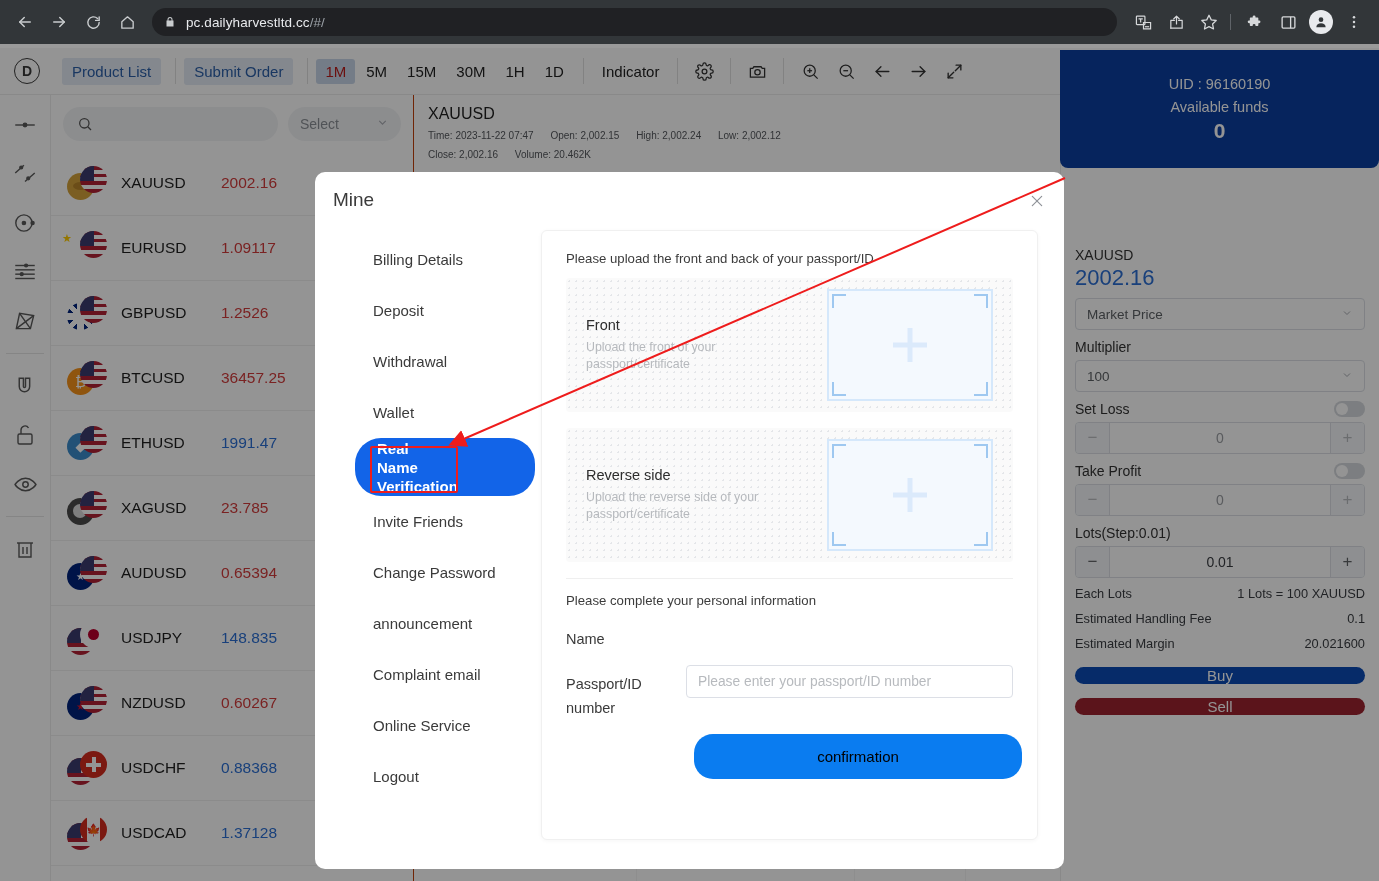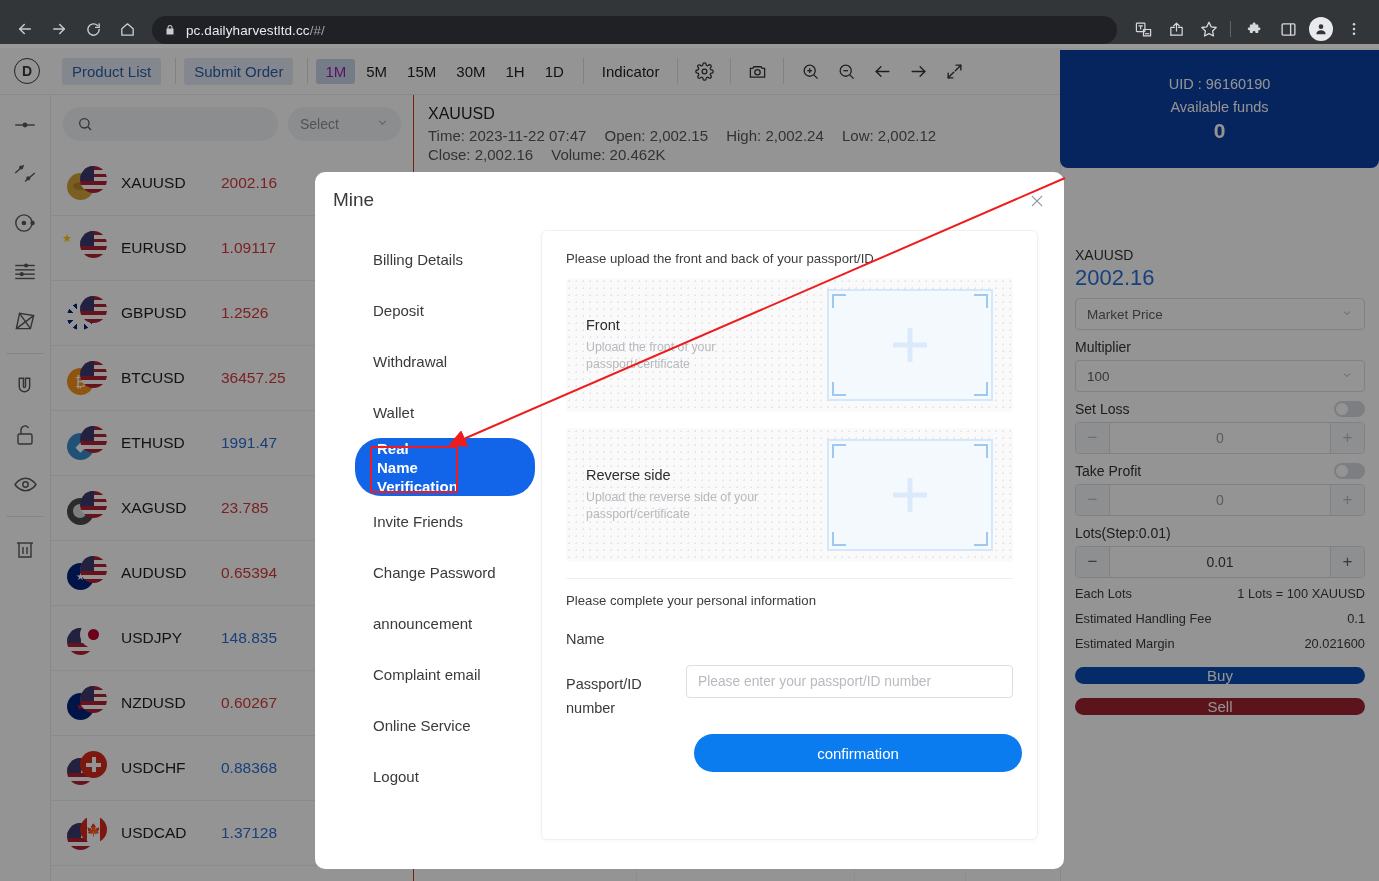--- a/index.html
+++ b/index.html
@@ -6,21 +6,21 @@
   html, body {
     width: 1379px; height: 881px;
     font-family: "Liberation Sans", sans-serif;
     overflow: hidden; background: #fff;
   }
   #root { position: relative; width: 1379px; height: 881px; }
 
   
   .browser-bar {
     position: absolute; left: 0; top: 0; width: 1379px; height: 44px;
-    background: #323639; display: flex; align-items: flex-end; padding: 0 10px;
+    background: #323639; display: flex; align-items: center; padding: 0 10px;
   }
   .nav-btn {
     width: 30px; height: 30px; margin-right: 4px;
     display: flex; align-items: center; justify-content: center;
     color: #c9ccce; border-radius: 50%; flex: none;
   }
   .nav-btn svg { display: block; }
   .omnibox {
     flex: 1; height: 28px; background: #202124; border-radius: 14px;
     display: flex; align-items: center; padding: 0 12px; margin: 0 8px 0 6px;
@@ -56,21 +56,21 @@
   }
   .hdr-btn {
     font-size: 15px; color: #2b5fa8; background: #e3eaf5; border-radius: 3px;
     padding: 5px 10px; margin-right: 6px; white-space: nowrap; flex: none;
   }
   .vdiv { width: 1px; height: 26px; background: #e0e0e0; margin: 0 8px; flex: none; }
   .tf-btn {
     font-size: 15px; color: #222; padding: 4px 9px; border-radius: 3px;
     margin-right: 2px; white-space: nowrap; flex: none;
   }
-  .tf-btn.active { background: #c9d6e8; color: #a21caf; }
+  .tf-btn.active { background: #c9d6e8; color: #b91c1c; }
   .hdr-text { font-size: 15px; color: #222; padding: 0 10px; white-space: nowrap; flex: none; }
   .hdr-ico {
     width: 30px; height: 30px; display: flex; align-items: center; justify-content: center;
     color: #333; margin: 0 3px; flex: none;
   }
   .lang-select {
     margin-left: auto; width: 120px; height: 30px; border: 1px solid #dcdfe6; border-radius: 4px;
     display: flex; align-items: center; padding: 0 10px; font-size: 13.5px; color: #444; flex: none;
   }
   .lang-select .caret { margin-left: auto; color: #a8abb2; }
@@ -177,21 +177,21 @@
   .sym-price { font-size: 15.5px; }
   .sym-price.up { color: #d23c3c; }
   .sym-price.down { color: #2b6fd4; }
 
   
   .chart-area {
     position: absolute; left: 414px; top: 47px; width: 646px; height: 786px; background: #fff;
   }
   .ohlc { padding: 10px 14px 0 14px; }
   .ohlc-sym { font-size: 16px; color: #1f1f1f; margin-bottom: 3px; }
-  .ohlc-line { font-size: 15px; color: #55585d; line-height: 19px; }
+  .ohlc-line { font-size: 10px; color: #55585d; line-height: 19px; }
   .ohlc-line span { margin-right: 14px; }
   .chart-grid-v { position: absolute; top: 96px; width: 1px; height: 690px; background: #f4f4f4; }
 
   
   .trade-panel {
     position: absolute; left: 1060px; top: 47px; width: 319px; height: 786px;
     background: #fff; border-left: 1px solid #ececec; padding: 0 14px;
   }
   .uid-card {
     position: absolute; left: 1060px; top: 50px; width: 319px; height: 118px;
@@ -301,23 +301,23 @@
   .form-row { display: flex; align-items: flex-start; margin-bottom: 14px; }
   .form-label {
     width: 120px; text-align: left; font-size: 14.5px; color: #3a3a3a;
     padding-right: 14px; padding-top: 7px; line-height: 24px;
   }
   .form-input {
     flex: 1; height: 33px; border: 1px solid #dcdfe6; border-radius: 4px;
     display: flex; align-items: center; padding: 0 11px; font-size: 13.8px; color: #b7babe;
   }
   .confirm-btn {
-    margin: 4px 0 0 128px; height: 38px; border-radius: 19px; background: #0a7cf0;
+    margin: 4px 0 0 128px; height: 45px; border-radius: 19px; background: #0a7cf0;
     display: flex; align-items: center; justify-content: center;
-    color: #ffffff; font-size: 15px; width: 328px;
+    color: #000000; font-size: 15px; width: 328px;
   }
 
   
   .annot { position: absolute; left: 0; top: 0; width: 1379px; height: 881px; pointer-events: none; }
   .annot-box {
     position: absolute; left: 370px; top: 446px; width: 88px; height: 47px;
     border: 2.5px solid #ee1c1c; border-radius: 2px;
   }
 </style>
 </head>

